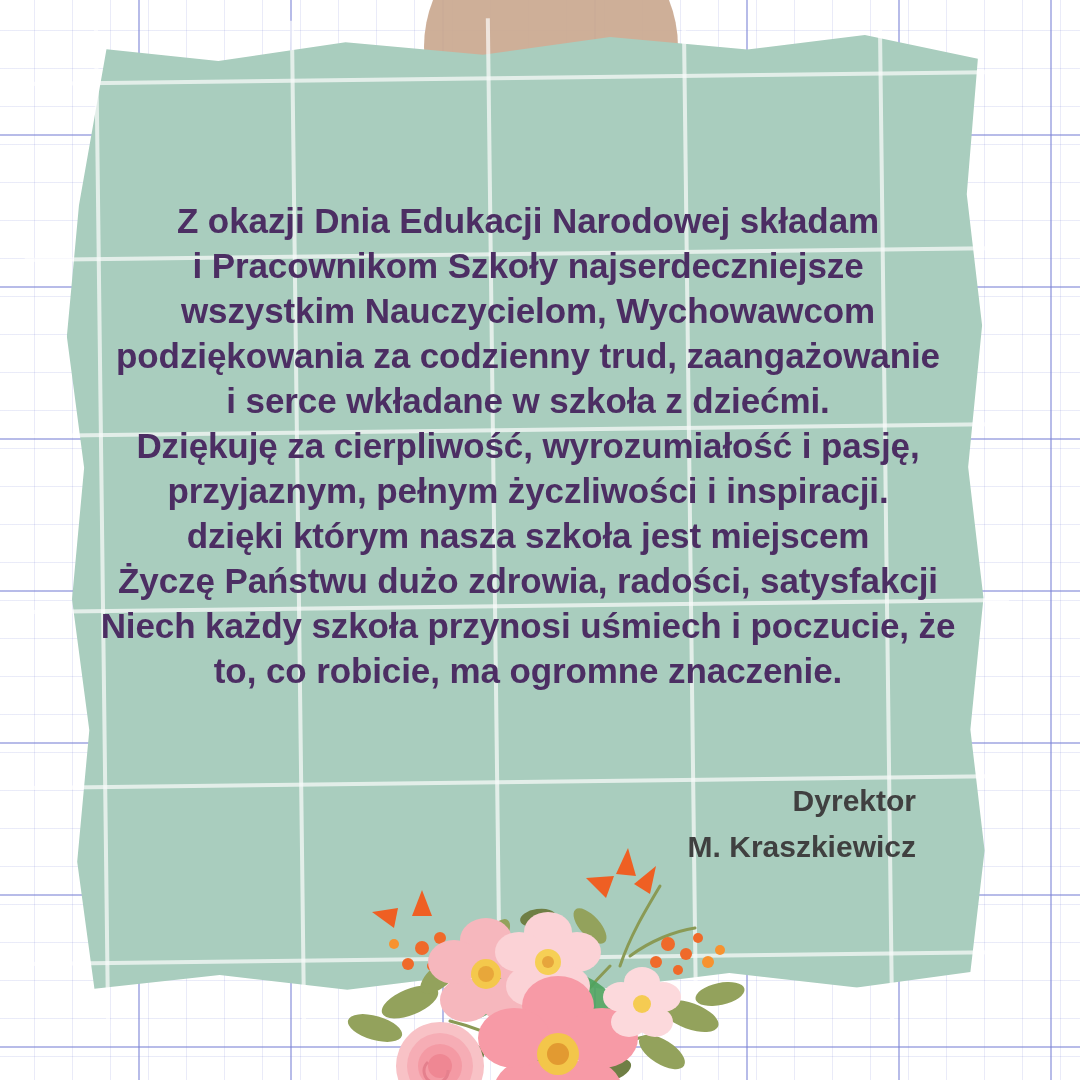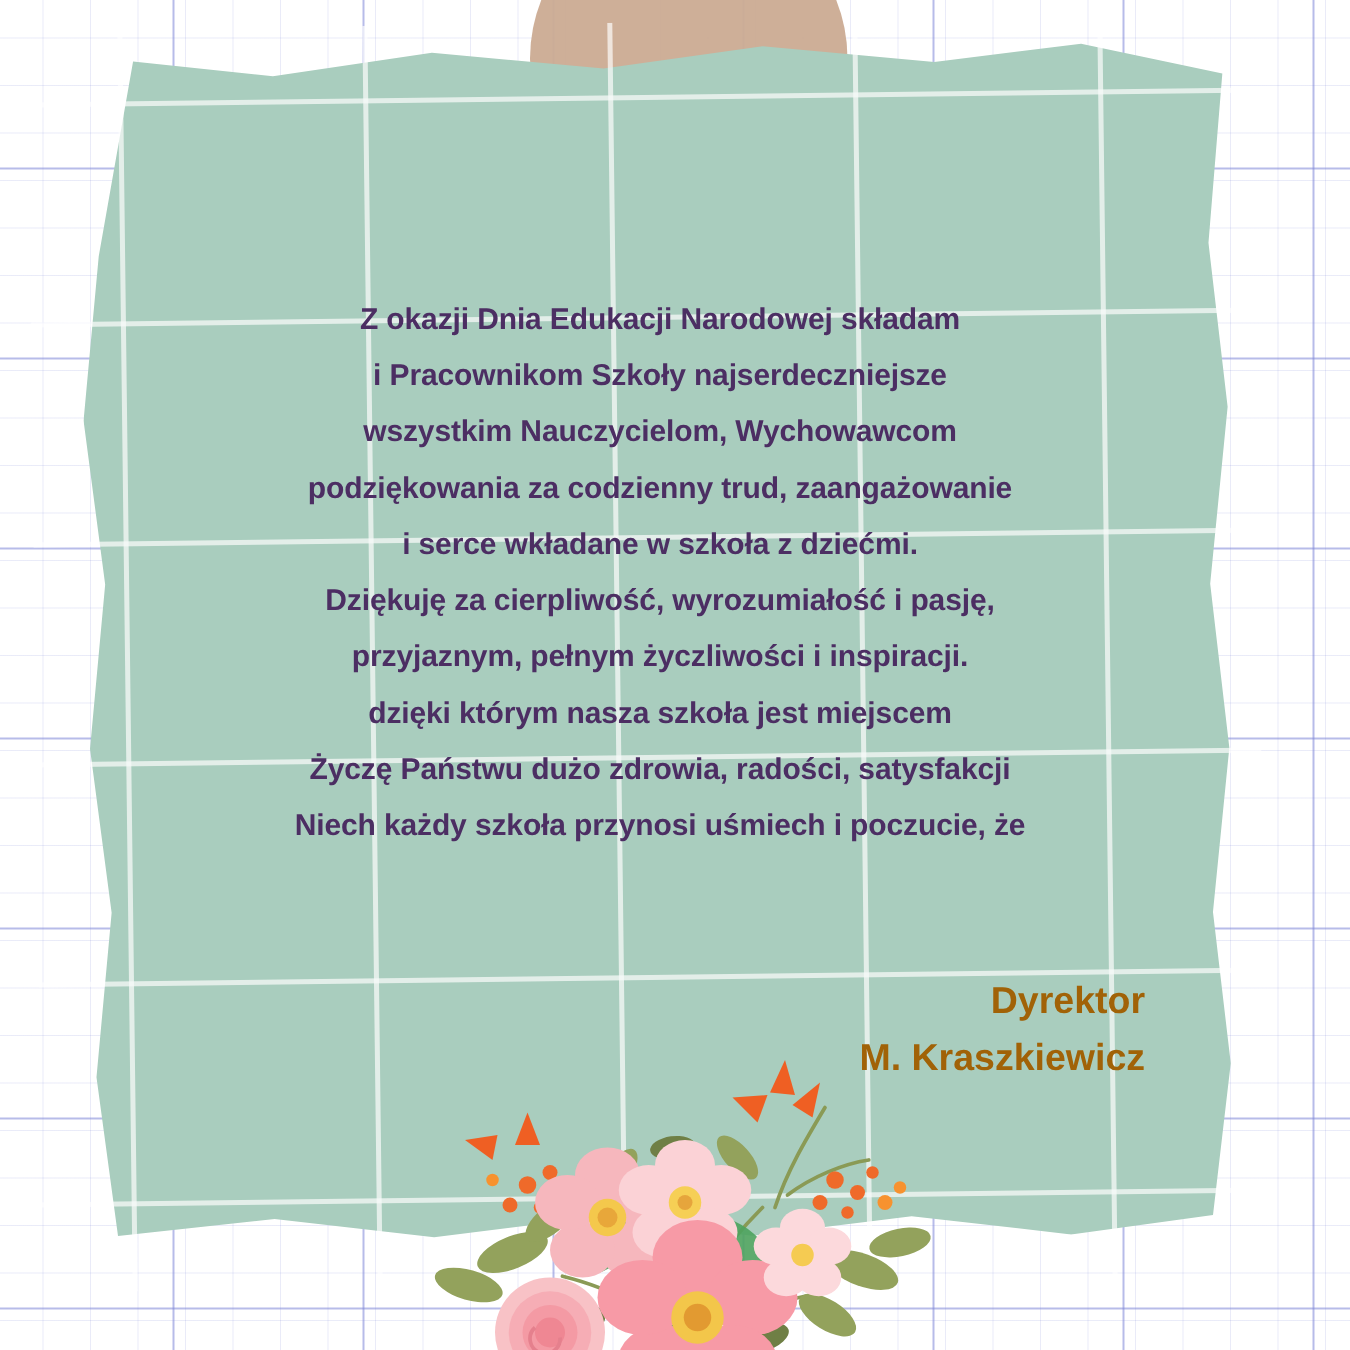--- a/index.html
+++ b/index.html
@@ -96,33 +96,32 @@
 
   
   .message {
     position: absolute;
     left: 60px;
     top: 180px;
     width: 880px;
     text-align: center;
     color: #4c2e63;
     font-weight: bold;
-    font-size: 24px;
+    font-size: 35px;
     line-height: 45px;
     letter-spacing: -0.1px;
-    margin-top: 35px;
   }
   .message .line { display: block; white-space: nowrap; }
 
   .signature {
     position: absolute;
     right: 92px;
     top: 760px;
     text-align: right;
-    color: #a16207;
+    color: #404040;
     font-weight: bold;
     font-size: 30px;
     line-height: 46px;
   }
   .signature .line { display: block; }
 
   
   .flowers {
     position: absolute;
     left: 290px;
@@ -150,20 +149,21 @@
       <span class="line">Z okazji Dnia Edukacji Narodowej składam</span>
       <span class="line">i Pracownikom Szkoły najserdeczniejsze</span>
       <span class="line">wszystkim Nauczycielom, Wychowawcom</span>
       <span class="line">podziękowania za codzienny trud, zaangażowanie</span>
       <span class="line">i serce wkładane w szkoła z dziećmi.</span>
       <span class="line">Dziękuję za cierpliwość, wyrozumiałość i pasję,</span>
       <span class="line">przyjaznym, pełnym życzliwości i inspiracji.</span>
       <span class="line">dzięki którym nasza szkoła jest miejscem</span>
       <span class="line">Życzę Państwu dużo zdrowia, radości, satysfakcji</span>
       <span class="line">Niech każdy szkoła przynosi uśmiech i poczucie, że</span>
+      <span class="line">to, co robicie, ma ogromne znaczenie.</span>
     </div>
 
     <div class="signature">
       <span class="line">Dyrektor</span>
       <span class="line">M. Kraszkiewicz</span>
     </div>
   </div>
 
   <div class="flowers">
     <svg viewBox="0 0 500 320" xmlns="http://www.w3.org/2000/svg" aria-hidden="true">

